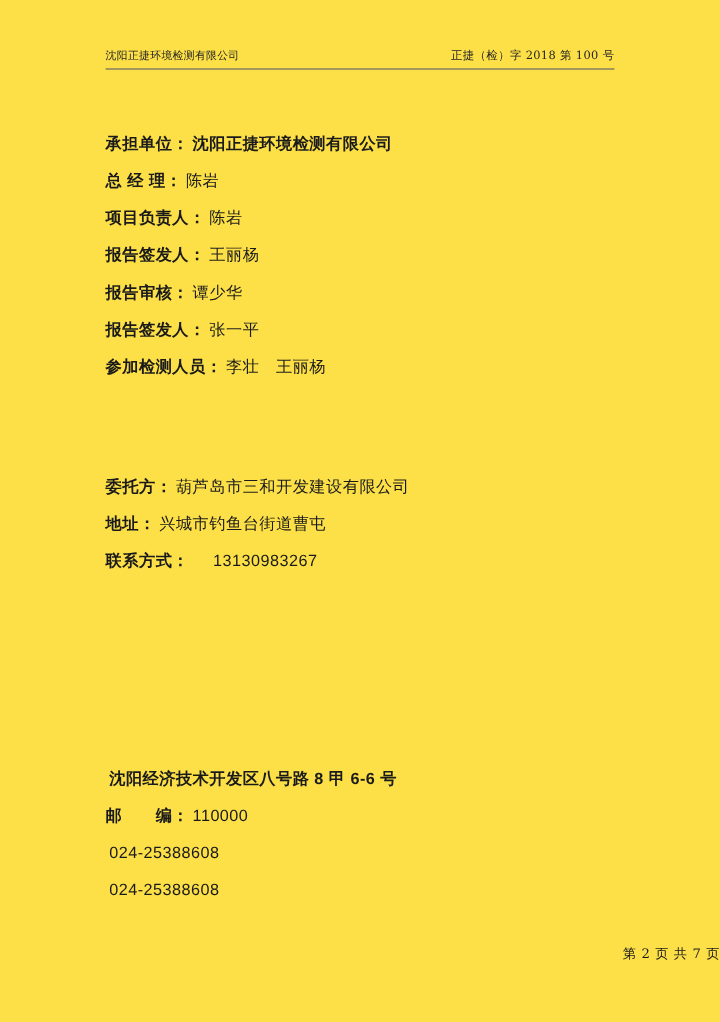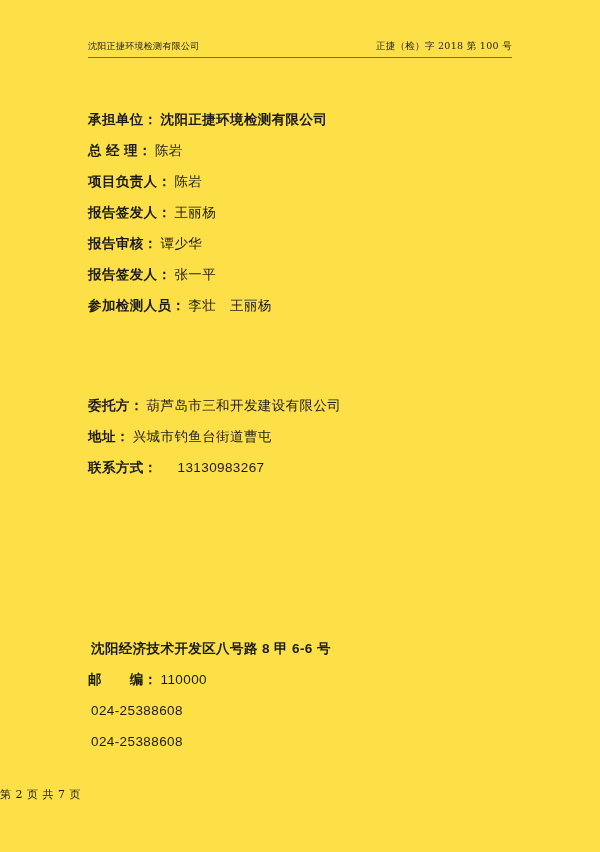--- a/index.html
+++ b/index.html
@@ -89,21 +89,21 @@
 
   #block-staff { top: 104px; }
   #block-client { top: 390px; }
   #block-address { top: 633px; }
 
   .footer {
     position: absolute;
     top: 787px;
     left: 0;
     width: 600px;
-    text-align: left;
+    text-align: right;
     font-size: 11px;
     font-family: "DejaVu Serif", serif;
     letter-spacing: 0.5px;
     color: #1a1a1a;
   }
 </style>
 </head>
 <body>
 
 <div class="page">

